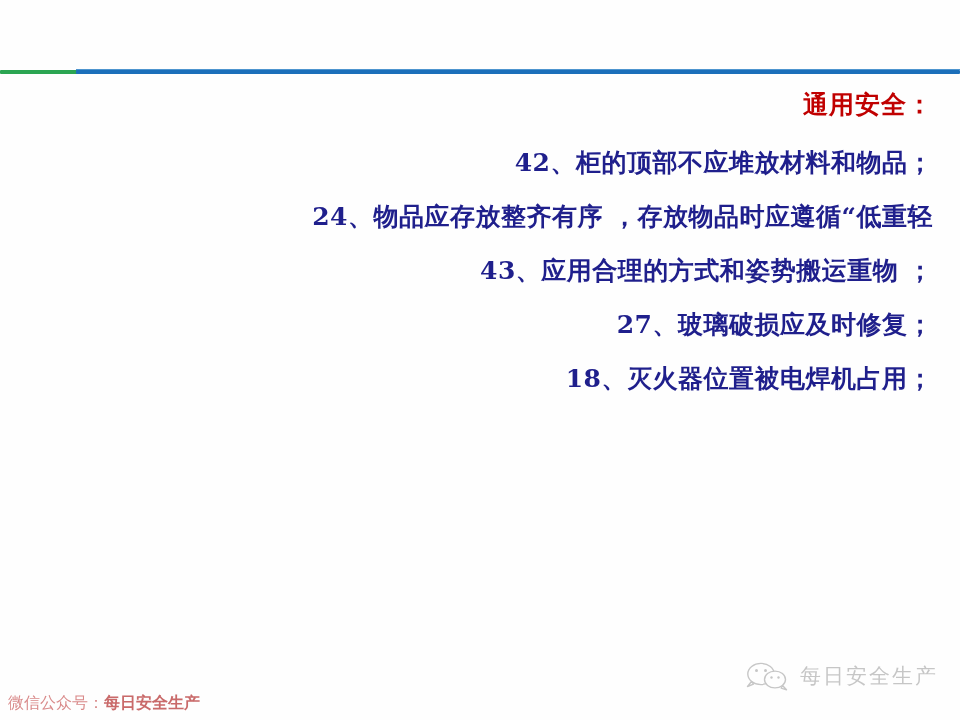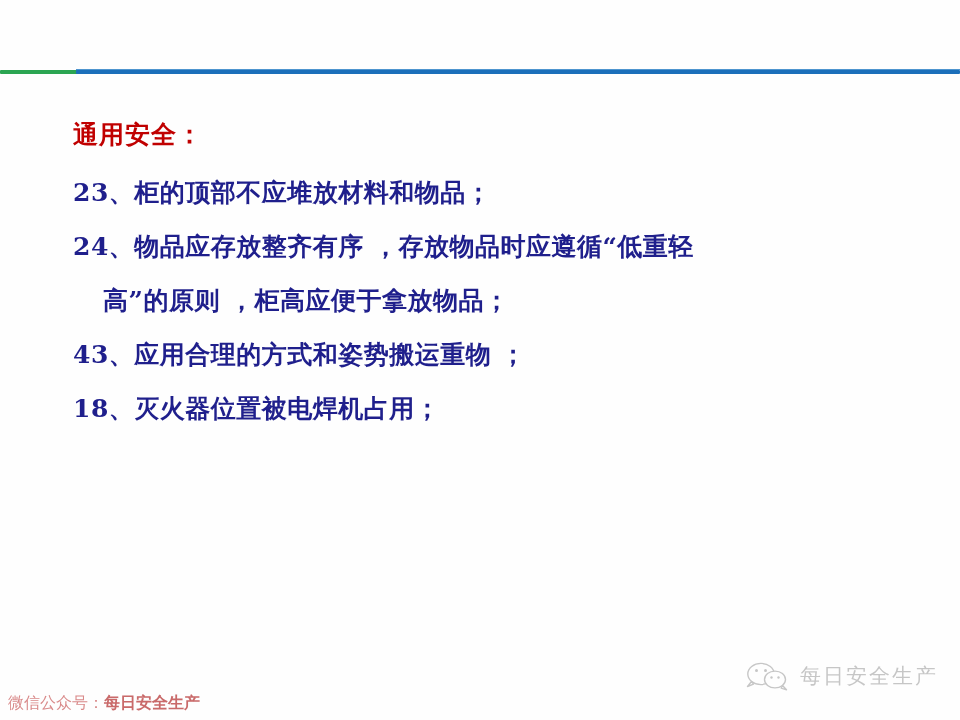--- a/index.html
+++ b/index.html
@@ -54,22 +54,23 @@
     top: 0px;
     width: 884px;
     height: 1px;
     background: #4e95cf;
   }
 
   
   .content {
     position: absolute;
     left: 73px;
-    top: 120px;
+    top: 90px;
     width: 860px;
+    text-align: right;
   }
 
   .heading {
     color: #c00000;
     font-weight: bold;
     font-size: 25px;
     line-height: 30px;
     letter-spacing: 1px;
     margin: 0 0 16px 0;
     font-family: "DejaVu Sans", "Liberation Sans", sans-serif;
@@ -136,29 +137,29 @@
   <div class="divider">
     <div class="seg-green"></div>
     <div class="seg-blue-hi"></div>
     <div class="seg-blue"></div>
   </div>
 
   <div class="content">
 
     <div class="heading">通用安全：</div>
 
-    <div class="item">23、柜的顶部不应堆放材料和物品；</div>
+    <div class="item">42、柜的顶部不应堆放材料和物品；</div>
 
     <div class="item">24、物品应存放整齐有序 ，存放物品时应遵循“低重轻</div>
 
-    <div class="item cont">高”的原则 ，柜高应便于拿放物品；</div>
 
 
     <div class="item">43、应用合理的方式和姿势搬运重物 ；</div>
 
+    <div class="item">27、玻璃破损应及时修复；</div>
 
     <div class="item">18、灭火器位置被电焊机占用；</div>
 
   </div>
 
   <div class="wm-left">
     <span>微信公众号：</span><span class="wm-strong">每日安全生产</span>
   </div>
 
   <div class="wm-right">

